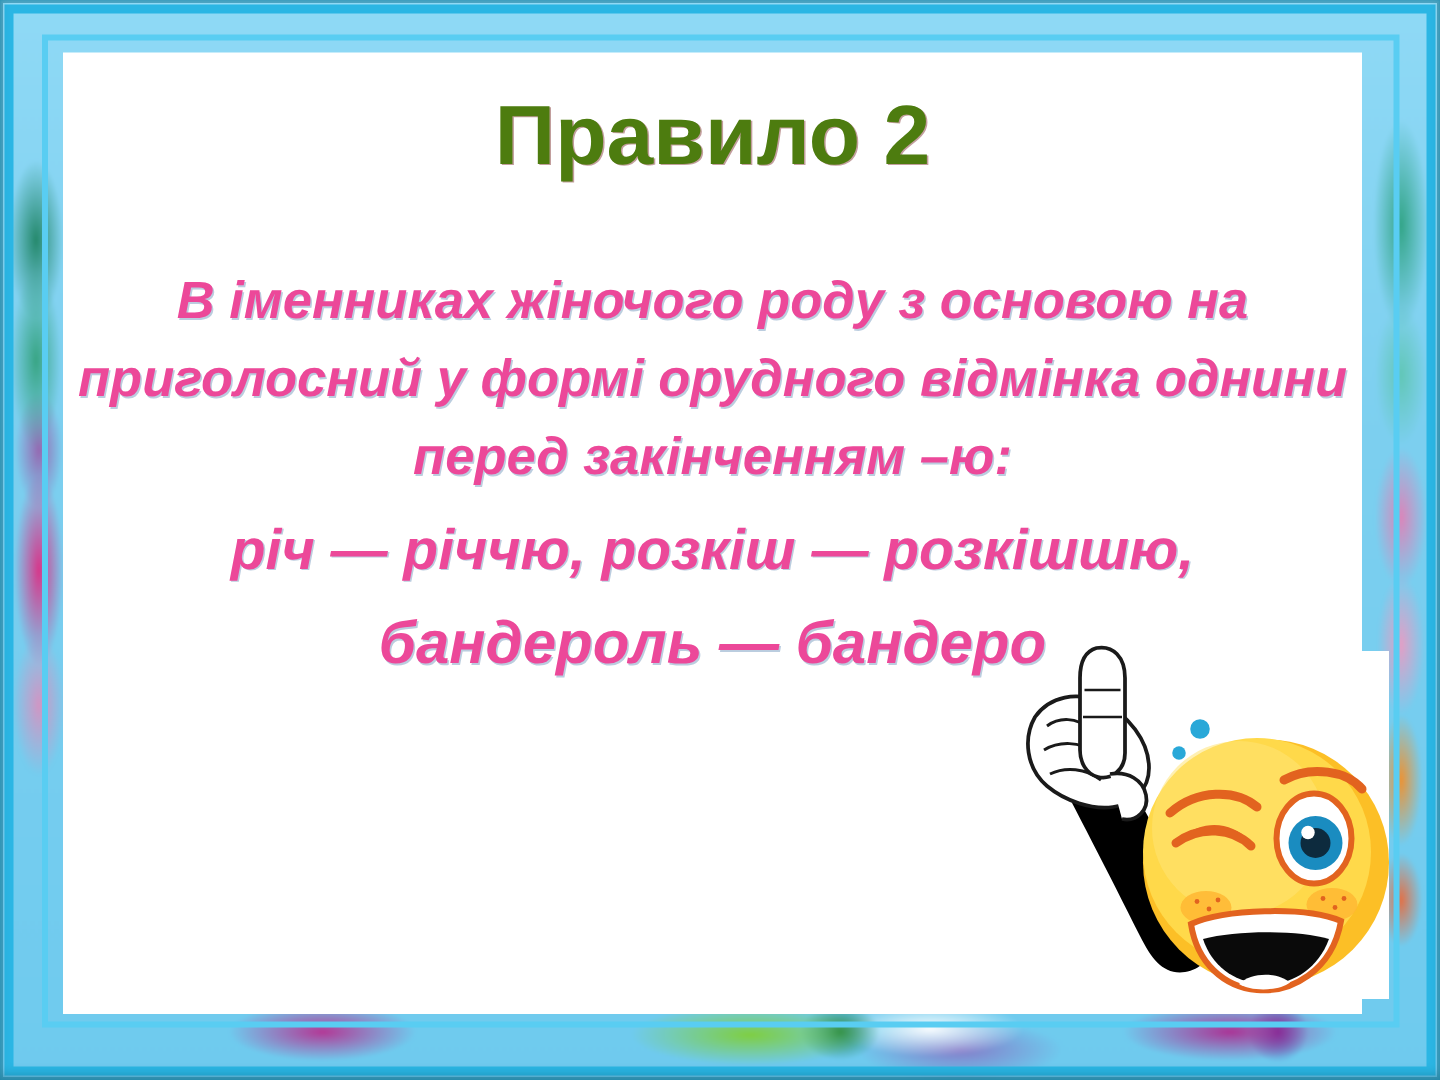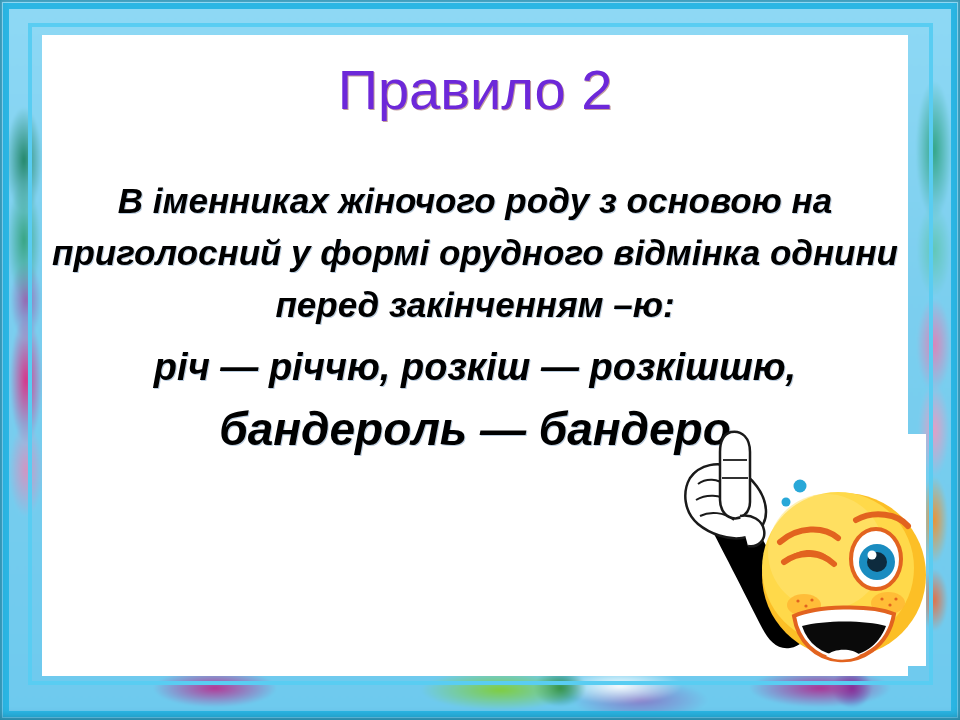--- a/index.html
+++ b/index.html
@@ -100,55 +100,55 @@
   }
 
   
   .title {
     position: absolute;
     left: 0;
     top: 22px;
     width: 866px;
     text-align: center;
     font-size: 56px;
-    font-weight: normal;
-    color: #6d28d9;
+    font-weight: bold;
+    color: #4d7c0f;
     letter-spacing: 0px;
     text-shadow: 1px 1px 0 rgba(120,40,38,.45);
     white-space: nowrap;
   }
 
   .body-text {
     position: absolute;
     left: 10px;
     top: 140px;
     width: 846px;
     text-align: center;
-    color: #000000;
+    color: #ec4899;
     font-weight: bold;
     font-style: italic;
     font-size: 35px;
     line-height: 52px;
     text-shadow: 1px 1px 0 rgba(180,200,220,.9);
   }
   .body-text p {
     margin: 0;
   }
   .para-rule {
     font-size: 35px;
     line-height: 52px;
     font-stretch: condensed;
   }
   .para-ex1 {
     font-size: 38px;
     line-height: 52px;
     margin-top: 10px !important;
   }
   .para-ex2 {
-    font-size: 46px;
+    font-size: 40px;
     line-height: 52px;
     margin-top: 10px !important;
   }
 
   
   .smiley-art {
     position: absolute;
     left: 676px;
     top: 420px;
     width: 260px;

